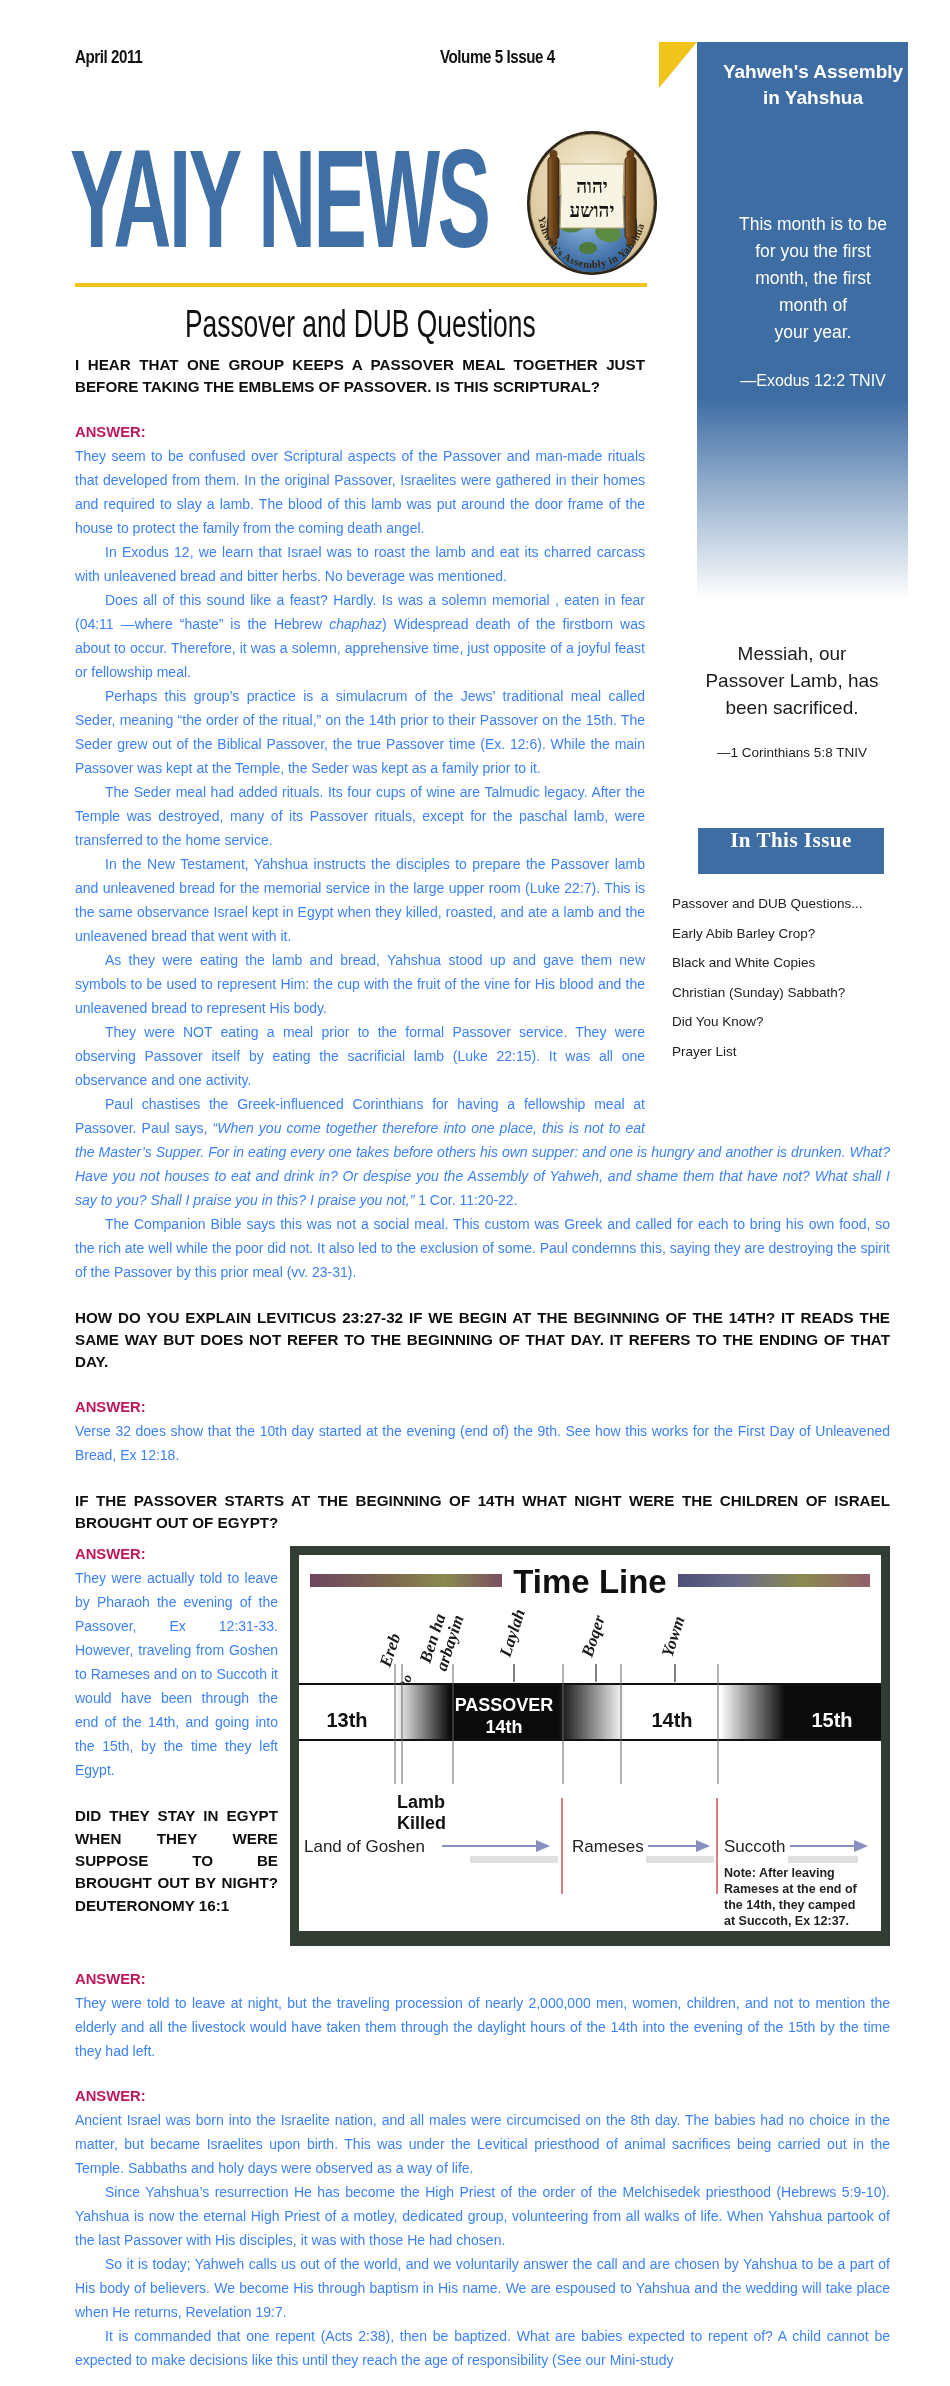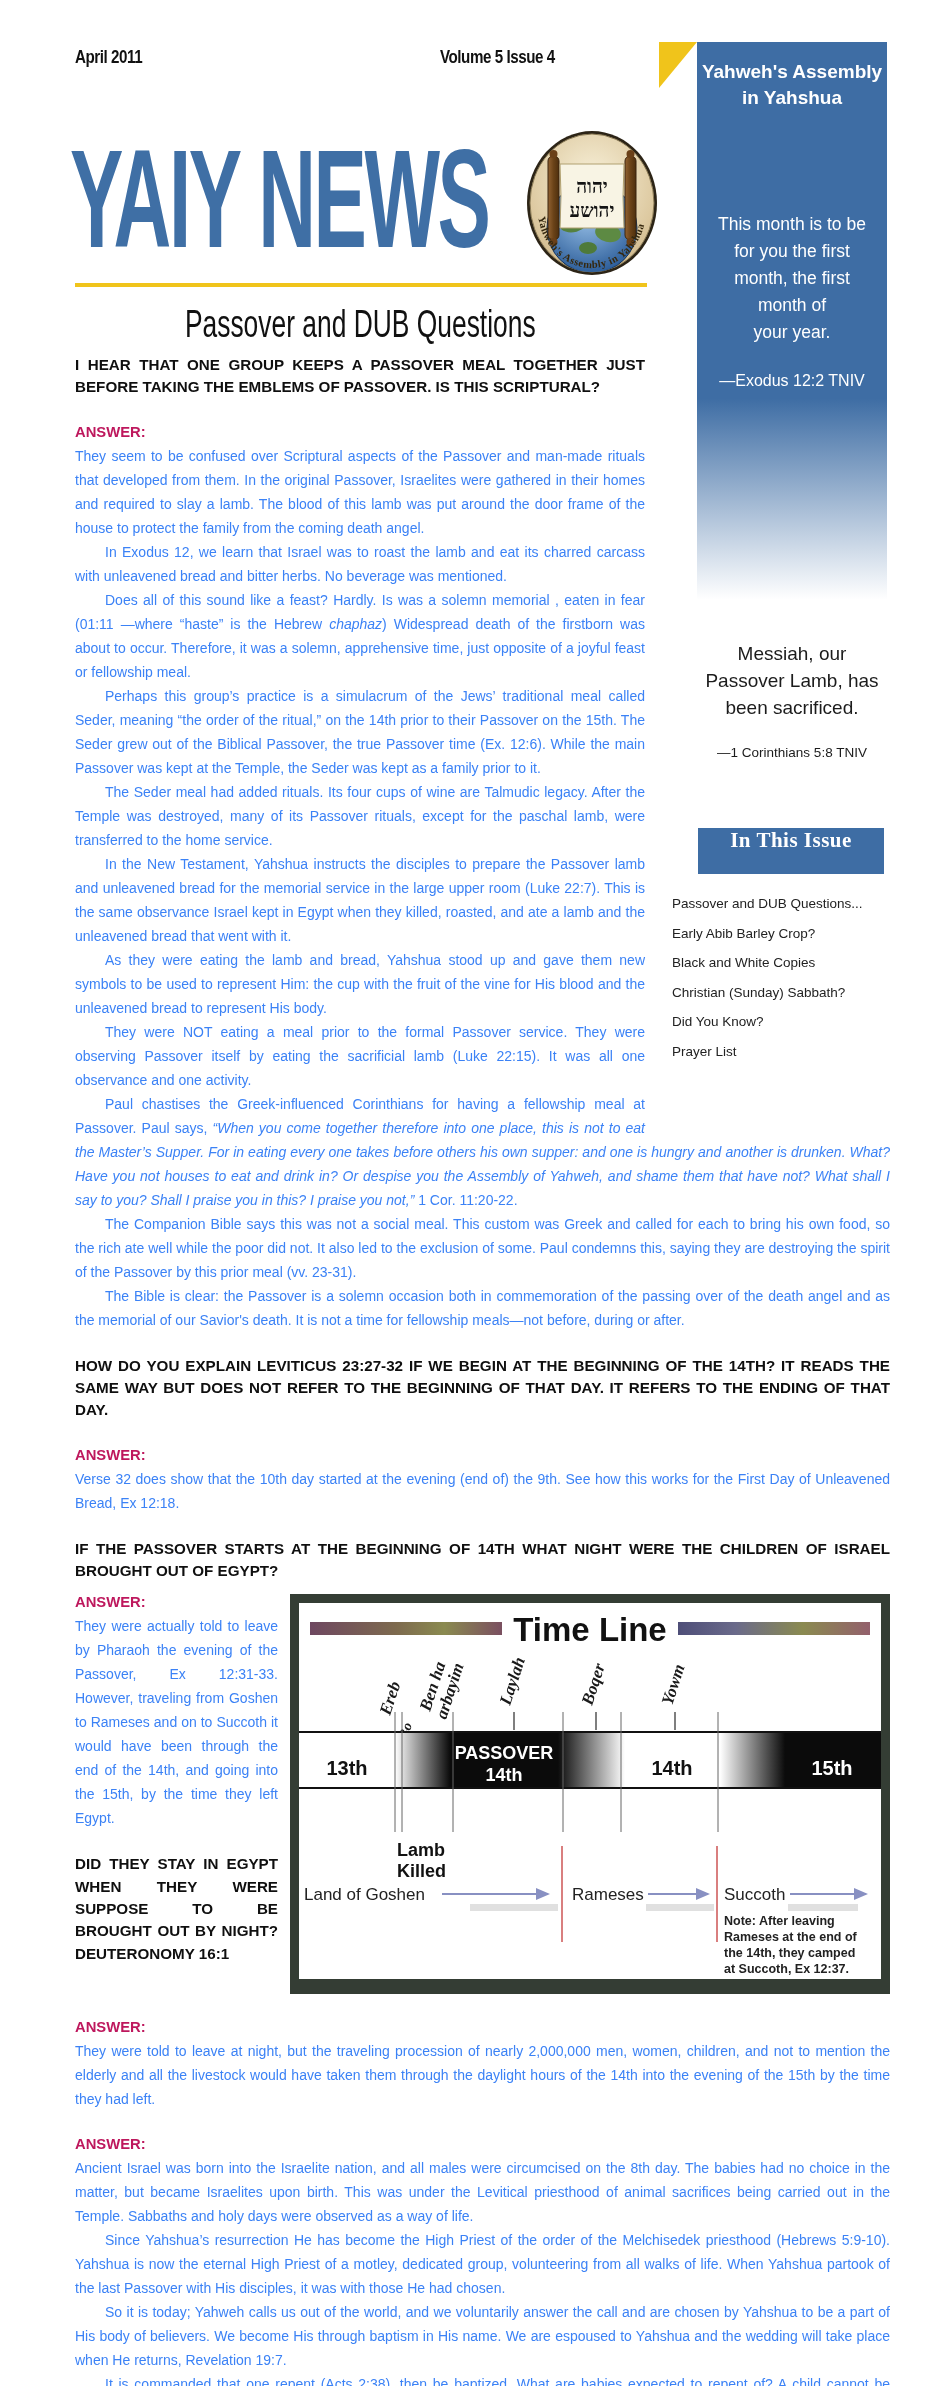--- a/index.html
+++ b/index.html
@@ -12,21 +12,21 @@
   .hdr-date .stretch,.hdr-issue .stretch{transform:scale(.92,1.12);letter-spacing:-.5px;}
   
   .logo-text{position:absolute;left:70px;top:128px;font-size:100px;font-weight:700;
              color:#3f6fa5;white-space:nowrap;line-height:1;}
   .logo-text .stretch{transform:scale(.80,1.40);letter-spacing:-3px;}
   .seal{position:absolute;left:526px;top:130px;}
   .yellow-rule{position:absolute;left:75px;top:283px;width:572px;height:4px;background:#f0c41b;}
   
   .bluebox{position:absolute;left:697px;top:42px;width:190px;height:575px;
            background:linear-gradient(180deg,#3e6da4 0%,#3e6da4 62%,rgba(62,109,164,0) 97%);
-           text-align:center;color:#fff;}
+           text-align:center;color:#fff;padding-left:21px;}
   .tri{position:absolute;left:659px;top:42px;width:38px;height:46px;background:#f0c41b;
        clip-path:polygon(0 0,100% 0,0 100%);}
   .org-name{margin-top:17px;font-size:19px;font-weight:700;line-height:26px;}
   .verse1{margin-top:100px;font-size:17.5px;line-height:27px;}
   .verse1-ref{margin-top:26px;font-size:16px;}
   
   .article{position:absolute;left:75px;top:300px;width:815px;}
   .rail{float:right;width:245px;height:838px;}
   .verse2{margin-top:340px;margin-left:52px;width:190px;text-align:center;
           font-size:19px;line-height:27px;color:#1c1c1c;}
@@ -145,29 +145,28 @@
         <div class="iti-item">Prayer List</div>
       </div>
     </div>
 
     <h1 class="title"><span class="stretch">Passover and DUB Questions</span></h1>
 
     <p class="q">I HEAR THAT ONE GROUP KEEPS A PASSOVER MEAL TOGETHER JUST BEFORE TAKING THE EMBLEMS OF PASSOVER. IS THIS SCRIPTURAL?</p>
     <p class="alabel gap">ANSWER:</p>
     <p class="body">They seem to be confused over Scriptural aspects of the Passover and man-made rituals that developed from them. In the original Passover, Israelites were  gathered in their homes and required to slay a lamb. The blood of this lamb was put around the door frame of the house to protect the family from the coming death angel.</p>
     <p class="body ind">In Exodus 12, we learn that Israel was to roast the lamb and eat its charred carcass with unleavened bread  and bitter herbs. No beverage was mentioned.</p>
-    <p class="body ind"><span>Does all of this sound like a feast? Hardly. Is was a solemn memorial , eaten in fear (01:11 —where “haste” is the Hebrew </span><i>chaphaz</i><span>) Widespread death of the firstborn was about to occur. Therefore, it was a solemn, apprehensive time, just opposite of a joyful feast or fellowship meal.</span></p>
+    <p class="body ind"><span>Does all of this sound like a feast? Hardly. Is was a solemn memorial , eaten in fear (04:11 —where “haste” is the Hebrew </span><i>chaphaz</i><span>) Widespread death of the firstborn was about to occur. Therefore, it was a solemn, apprehensive time, just opposite of a joyful feast or fellowship meal.</span></p>
     <p class="body ind">Perhaps this group’s practice is a simulacrum of the Jews’ traditional meal called Seder, meaning “the order of the ritual,” on the 14th prior to their Passover on the 15th. The Seder grew out of the Biblical Passover, the true Passover time (Ex. 12:6). While the main Passover was kept at the Temple, the Seder was kept as a family prior to it.</p>
     <p class="body ind">The Seder meal had added rituals. Its four cups of wine are Talmudic legacy. After the Temple was destroyed, many of its Passover rituals, except for the paschal lamb, were transferred to the home service.</p>
     <p class="body ind">In the New Testament, Yahshua instructs the disciples to prepare the Passover lamb and unleavened bread for the memorial service in the large upper room (Luke 22:7). This is the same observance Israel kept in Egypt when they killed, roasted, and ate a lamb and the unleavened bread that went with it.</p>
     <p class="body ind">As they were eating the lamb and bread, Yahshua stood up and gave them new symbols to be used to represent Him: the cup with the fruit of the vine for His blood and the unleavened bread to represent His body.</p>
     <p class="body ind">They were NOT eating a meal prior to the formal Passover service. They were observing Passover itself by eating the sacrificial lamb (Luke 22:15). It was all one observance and one activity.</p>
     <p class="body ind"><span>Paul chastises the Greek-influenced Corinthians for having a fellowship meal at Passover. Paul says, </span><i>“When you come together therefore into one place, this is not to eat the Master’s Supper. For in eating every one takes before others his own supper: and one is hungry and another is drunken. What? Have you not houses to eat and drink in? Or despise you the Assembly of Yahweh, and shame them that have not? What shall I say to you? Shall I praise you in this? I praise you not,”</i><span> 1 Cor. 11:20-22.</span></p>
     <p class="body ind">The Companion Bible says this was not a social meal. This custom was Greek and called for each to bring his own food, so the rich ate well while the poor did not. It also led to the exclusion of some. Paul condemns this, saying they are destroying the spirit of the Passover by this prior meal (vv. 23-31).</p>
-    <p class="body ind">The Bible is clear: the Passover is a solemn occasion both in commemoration of the passing over of the death angel and as the memorial of our Savior's death. It is not a time for fellowship meals—not before, during or after.</p>
 
     <p class="q gap">HOW DO YOU EXPLAIN LEVITICUS 23:27-32 IF WE BEGIN AT THE BEGINNING OF THE 14TH? IT READS THE SAME WAY BUT DOES NOT REFER TO THE BEGINNING OF THAT DAY. IT REFERS TO THE ENDING OF THAT DAY.</p>
     <p class="alabel gap">ANSWER:</p>
     <p class="body">Verse 32 does show that the 10th day started at the evening (end of) the 9th. See how this works for the First Day of Unleavened Bread, Ex 12:18.</p>
 
     <p class="q gap">IF THE PASSOVER STARTS AT THE BEGINNING OF 14TH WHAT NIGHT WERE THE CHILDREN OF ISRAEL BROUGHT OUT OF EGYPT?</p>
 
     <div class="fig-section">
       <svg class="fig" width="600" height="400" viewBox="0 0 600 400">
         <defs>

